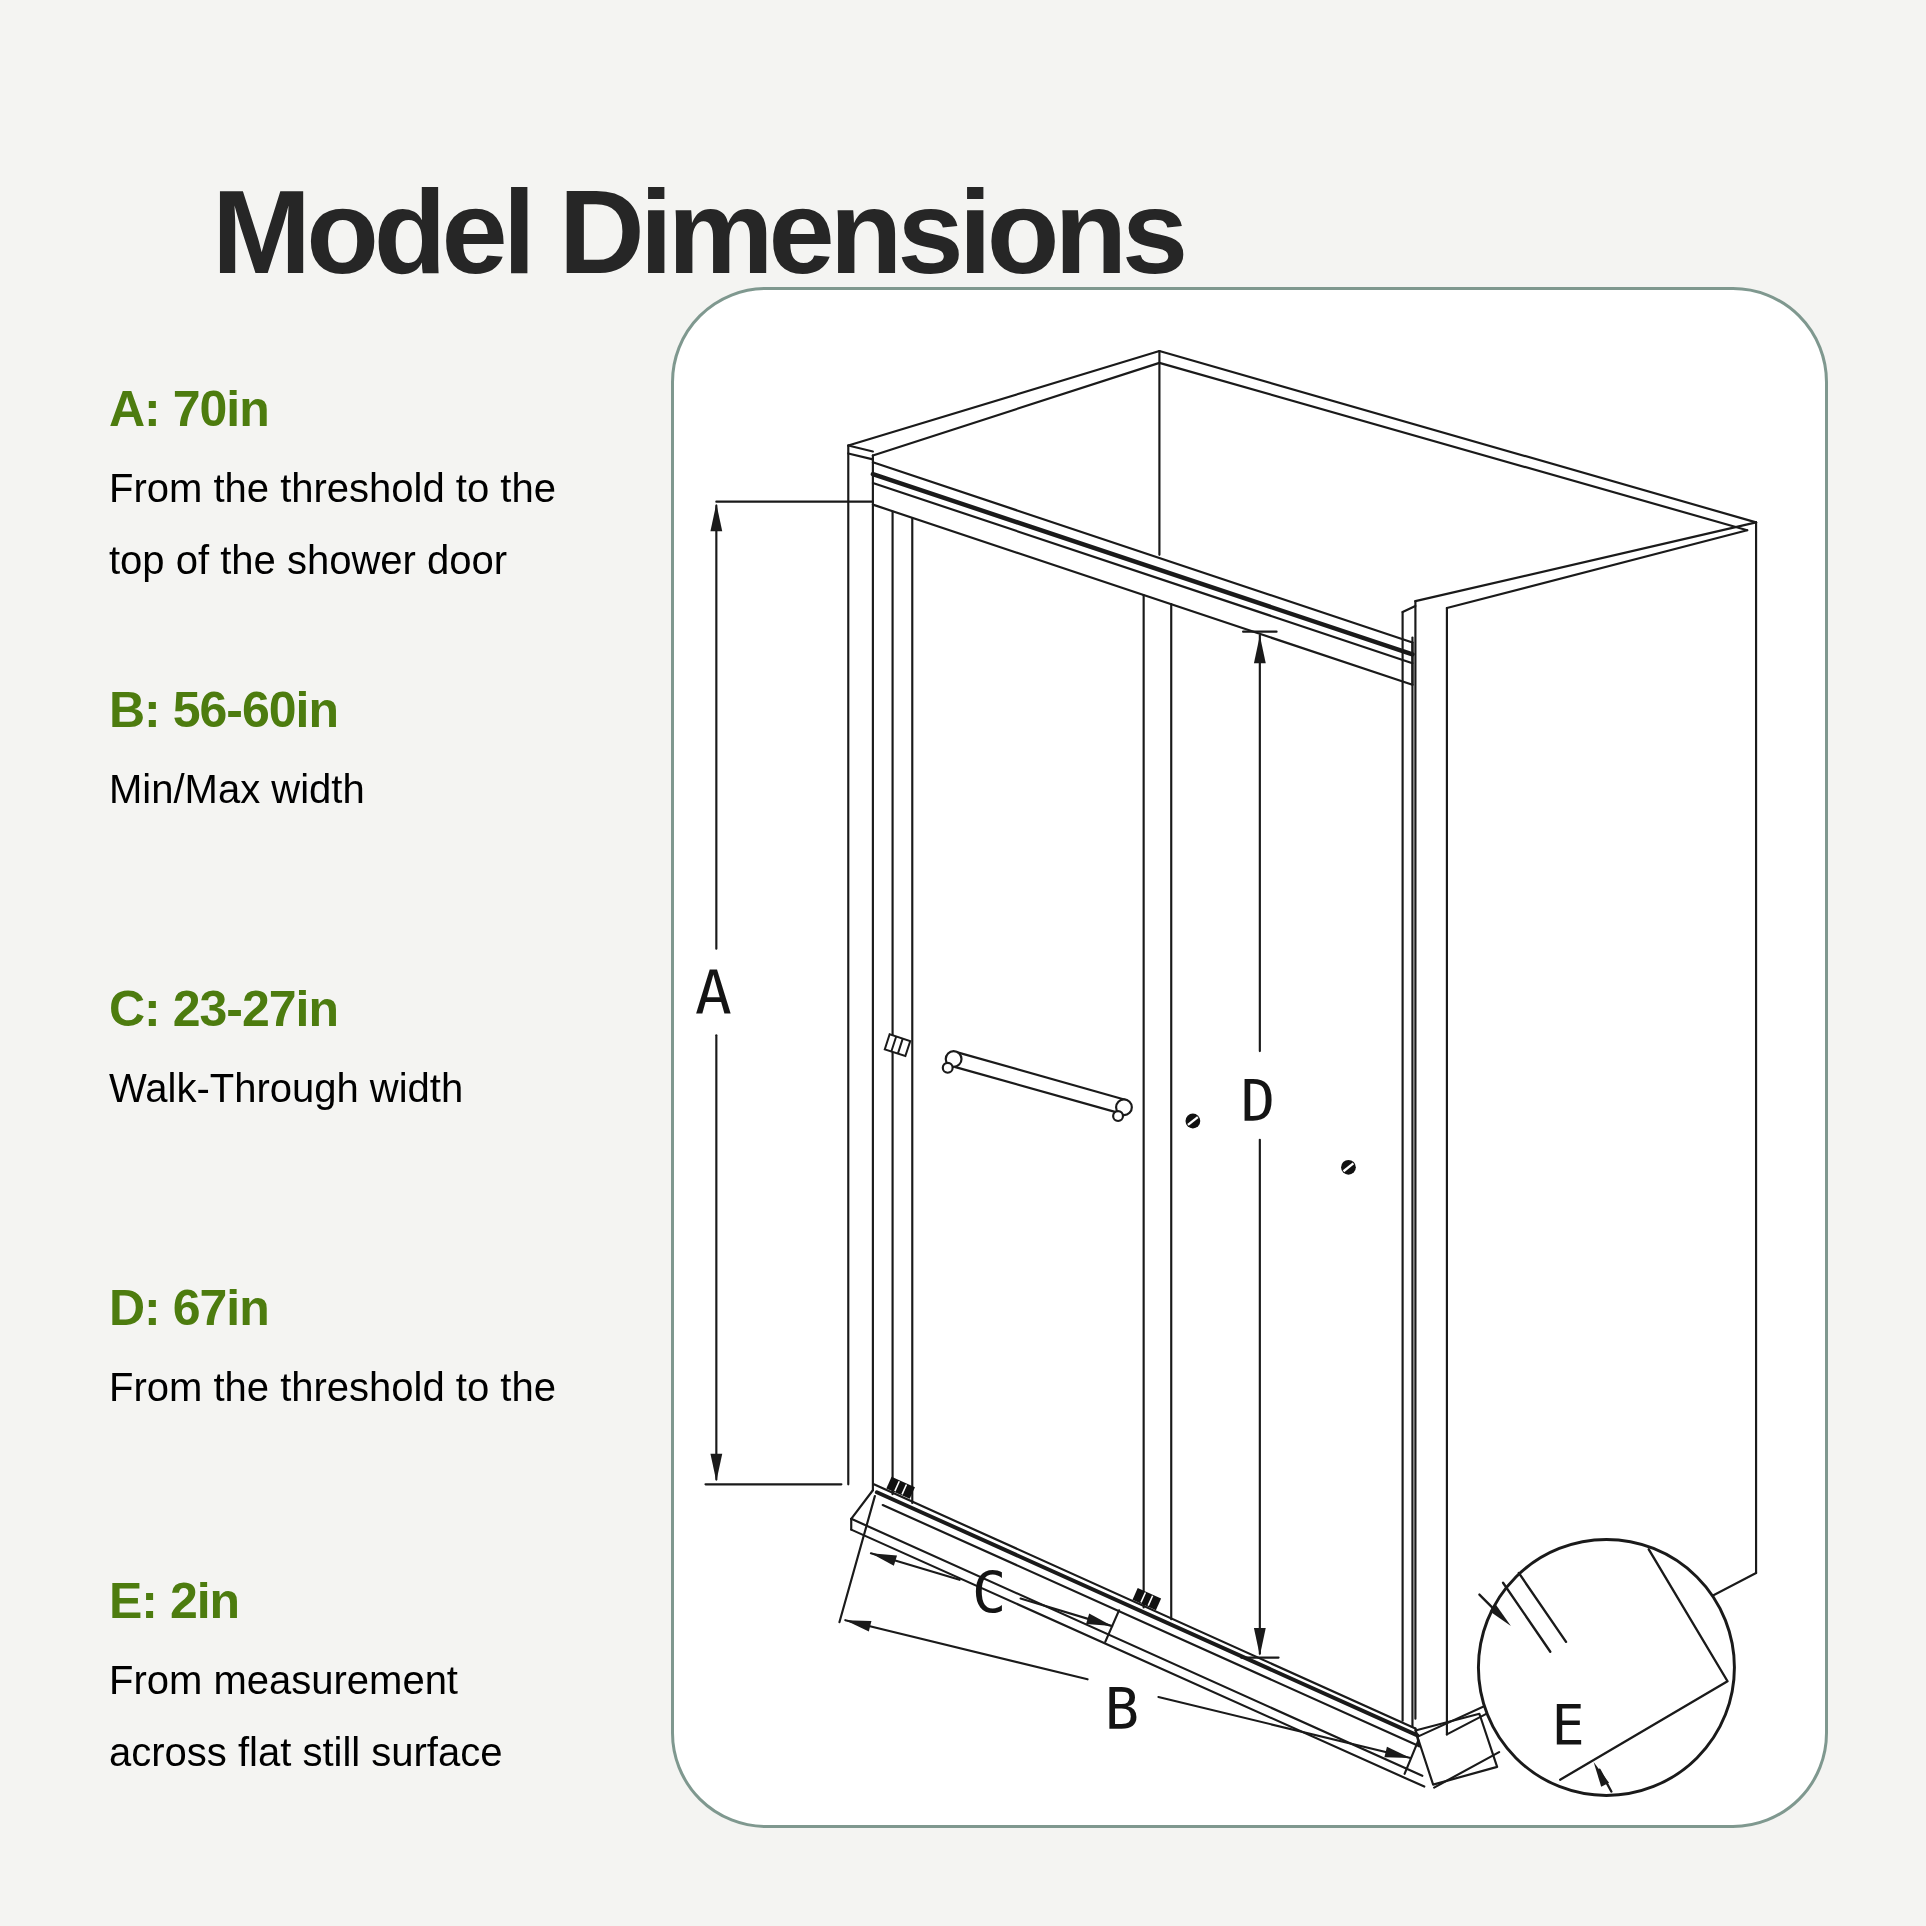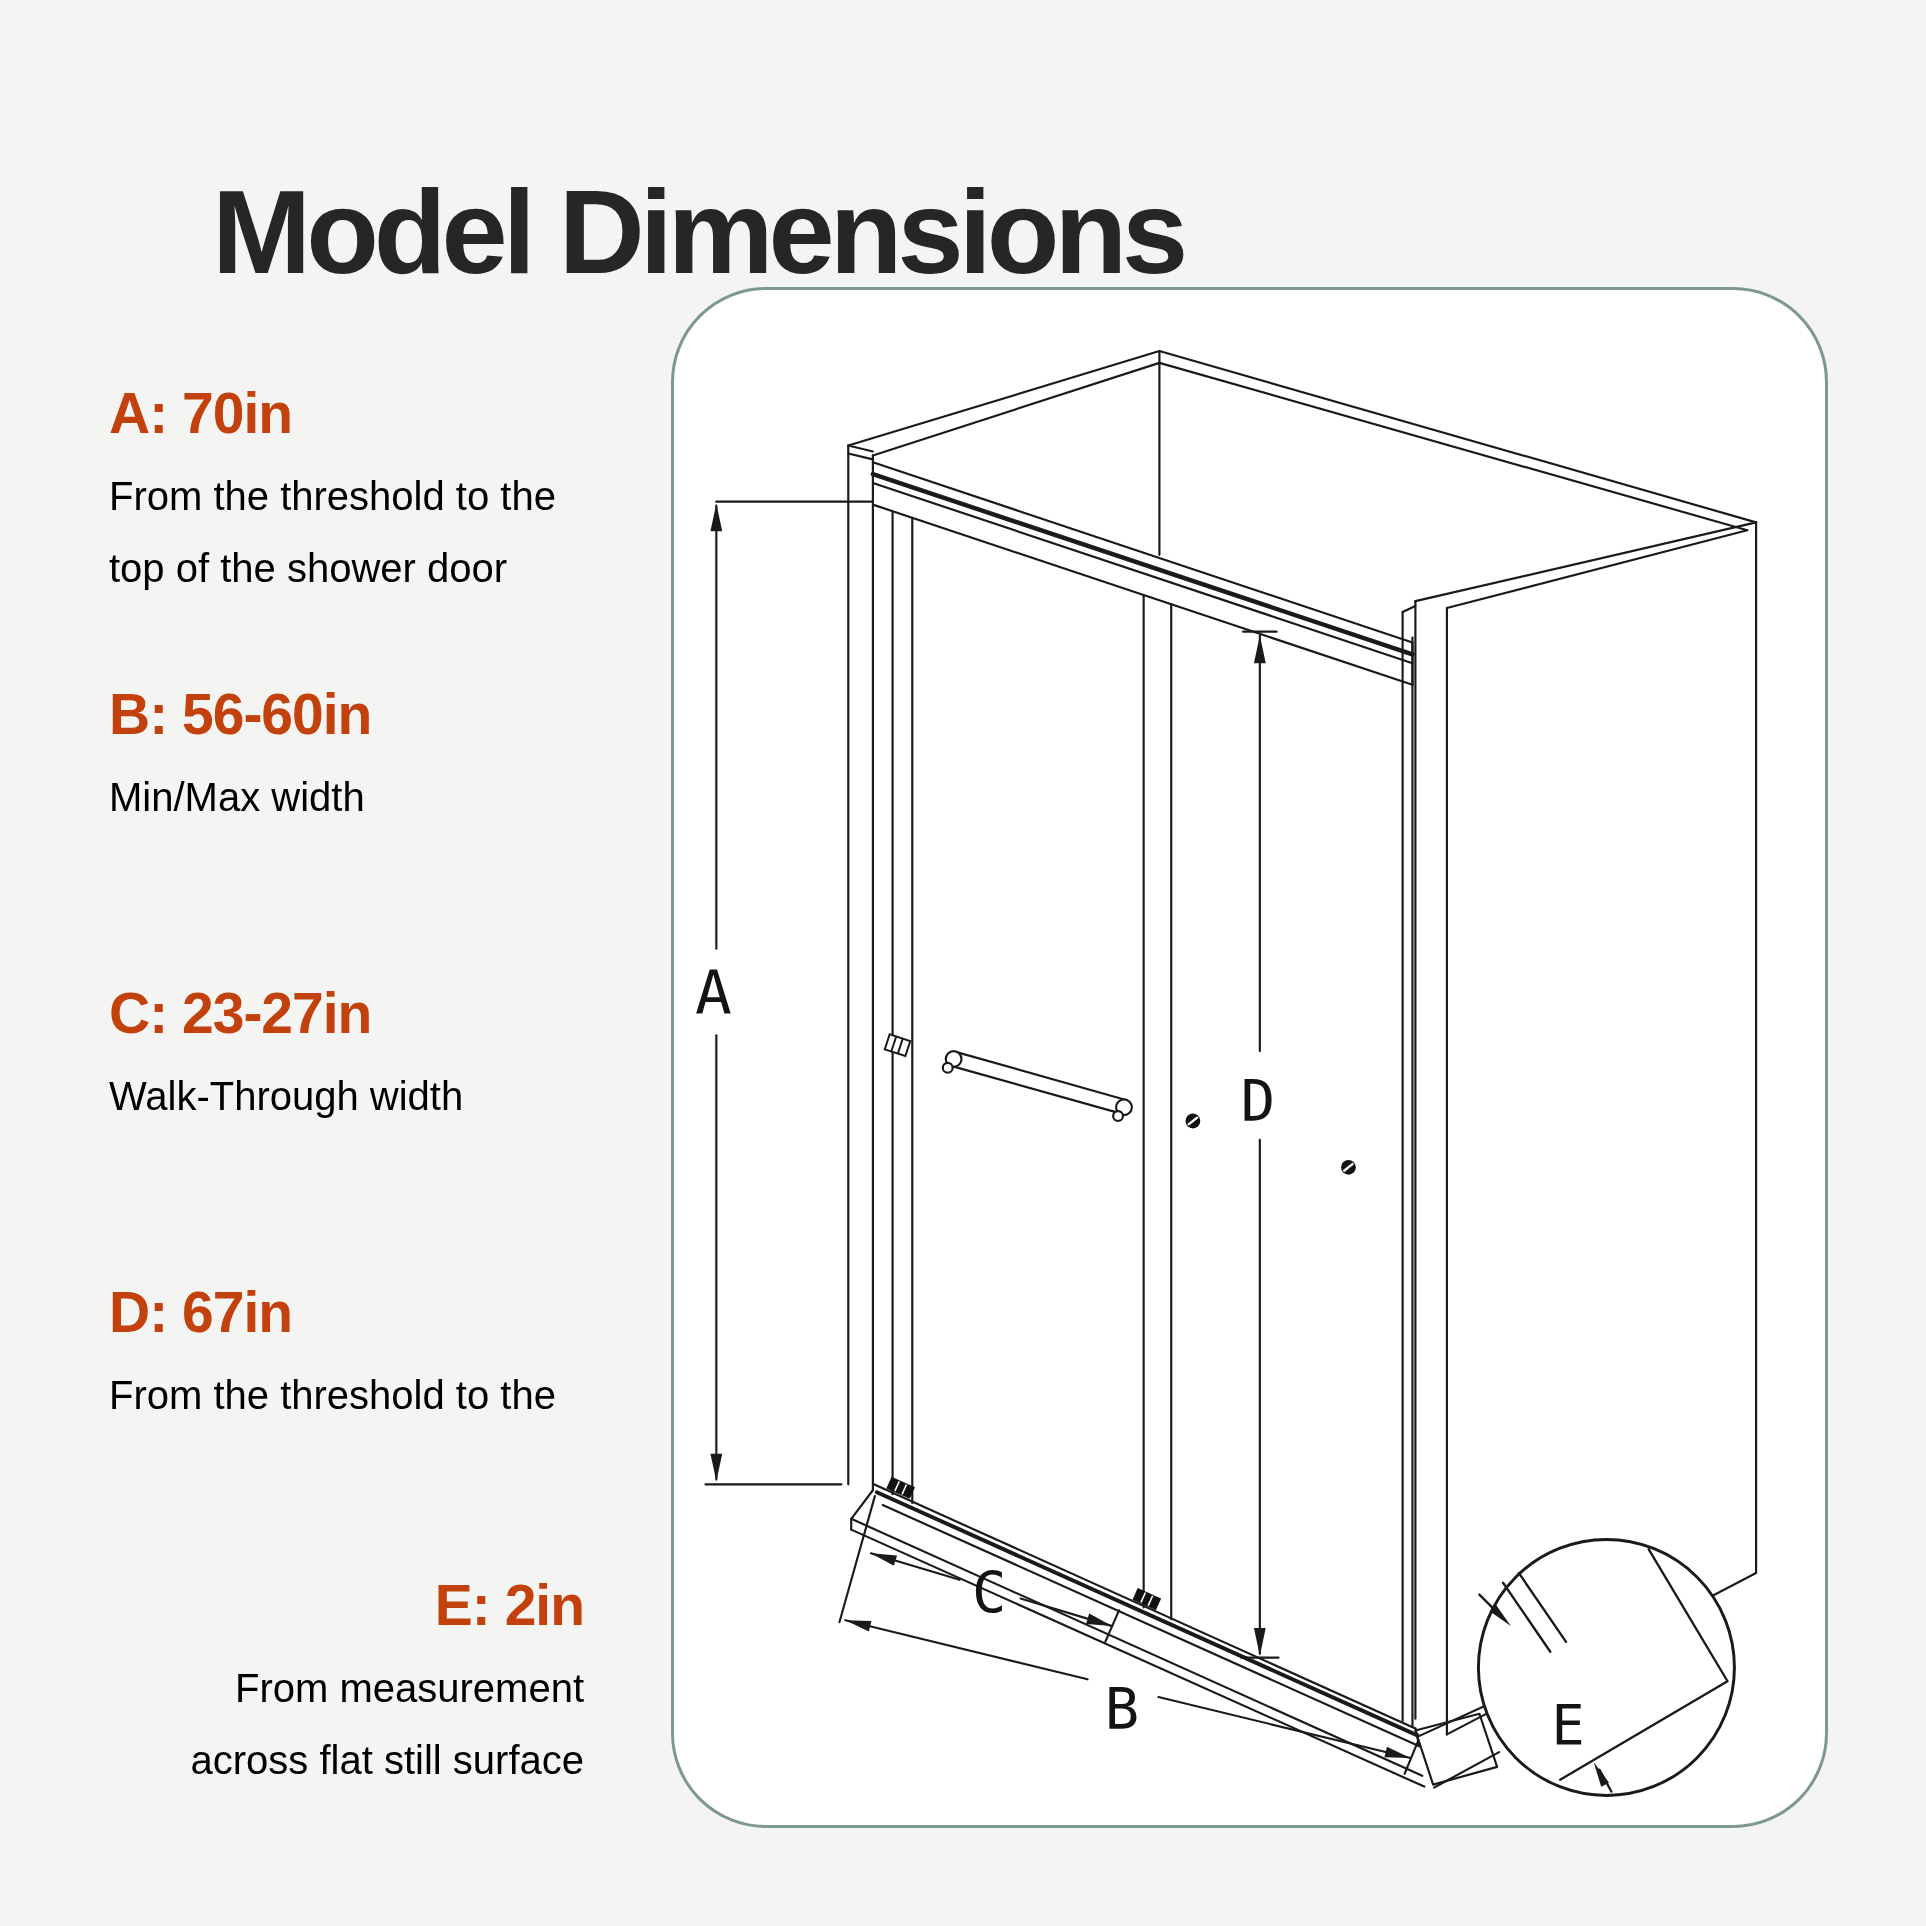--- a/index.html
+++ b/index.html
@@ -10,32 +10,32 @@
     position:relative;
     overflow:hidden;
   }
   .page-title{
     position:absolute;left:212px;top:83px;
     font-size:119px;font-weight:700;letter-spacing:-5px;
     color:#262626;
   }
   .spec{position:absolute;left:109px;width:475px;}
   .spec-label{
-    color:#c2410c;font-size:57px;font-weight:700;letter-spacing:-1px;
+    color:#4d7c0f;font-size:50px;font-weight:700;letter-spacing:-1px;
   }
   .spec-desc{margin-top:14px;}
   .spec-desc span{
     display:block;
     font-size:40px;color:#000000;line-height:72px;font-weight:400;
   }
   .spec-a{top:380px;}
   .spec-b{top:681px;}
   .spec-c{top:980px;}
   .spec-d{top:1279px;}
-  .spec-e{top:1572px;text-align:right;}
+  .spec-e{top:1572px;}
   .diagram-panel{
     position:absolute;left:671px;top:287px;width:1157px;height:1541px;
     background:#ffffff;
     border:3px solid #7f988f;border-radius:95px;
     box-sizing:border-box;
   }
   .diagram-panel svg{position:absolute;left:0;top:0;width:100%;height:100%;}
   svg text{
     font-family:"DejaVu Sans Mono", monospace;
     fill:#141414;

